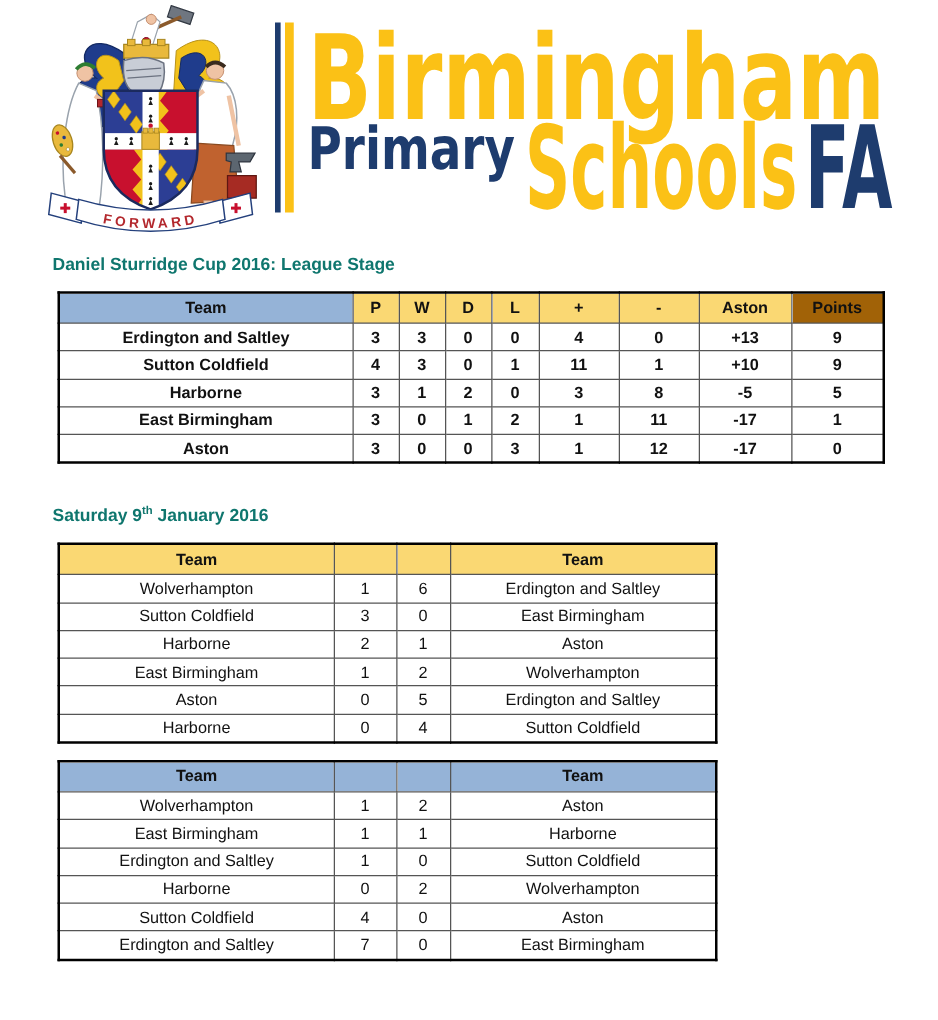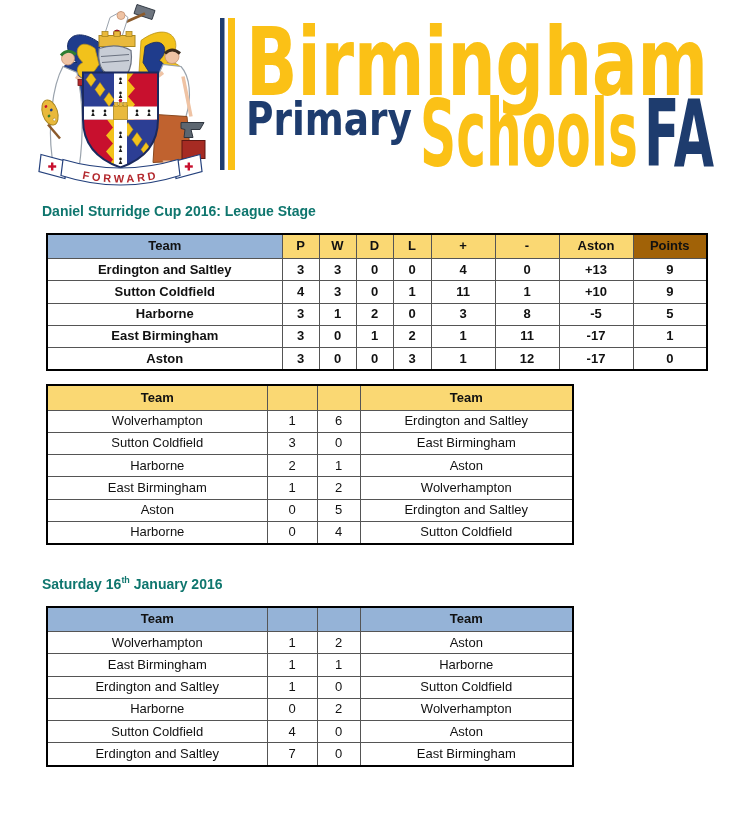--- a/index.html
+++ b/index.html
@@ -267,20 +267,21 @@
             <td>1</td>
             <td>12</td>
             <td>-17</td>
             <td>0</td>
           </tr>
         </tbody>
       </table>
   </section>
 
   <section>
+    <h2 class="section-title t-fix1"><span>Saturday 9</span><sup>th</sup><span> January 2016</span></h2>
     <table class="res">
         <colgroup>
           <col style="width: 220px;">
           <col style="width: 50px;">
           <col style="width: 43px;">
           <col style="width: 213px;">
         </colgroup>
         <thead>
           <tr>
             <th style="background: rgb(250, 216, 115);">Team</th>
@@ -324,21 +325,20 @@
             <td>Harborne</td>
             <td>0</td>
             <td>4</td>
             <td>Sutton Coldfield</td>
           </tr>
         </tbody>
       </table>
   </section>
 
   <section>
-    <h2 class="section-title t-fix2"><span>Saturday 16</span><sup>th</sup><span> January 2016</span></h2>
     <table class="res">
         <colgroup>
           <col style="width: 220px;">
           <col style="width: 50px;">
           <col style="width: 43px;">
           <col style="width: 213px;">
         </colgroup>
         <thead>
           <tr>
             <th style="background: rgb(149, 179, 215);">Team</th>

